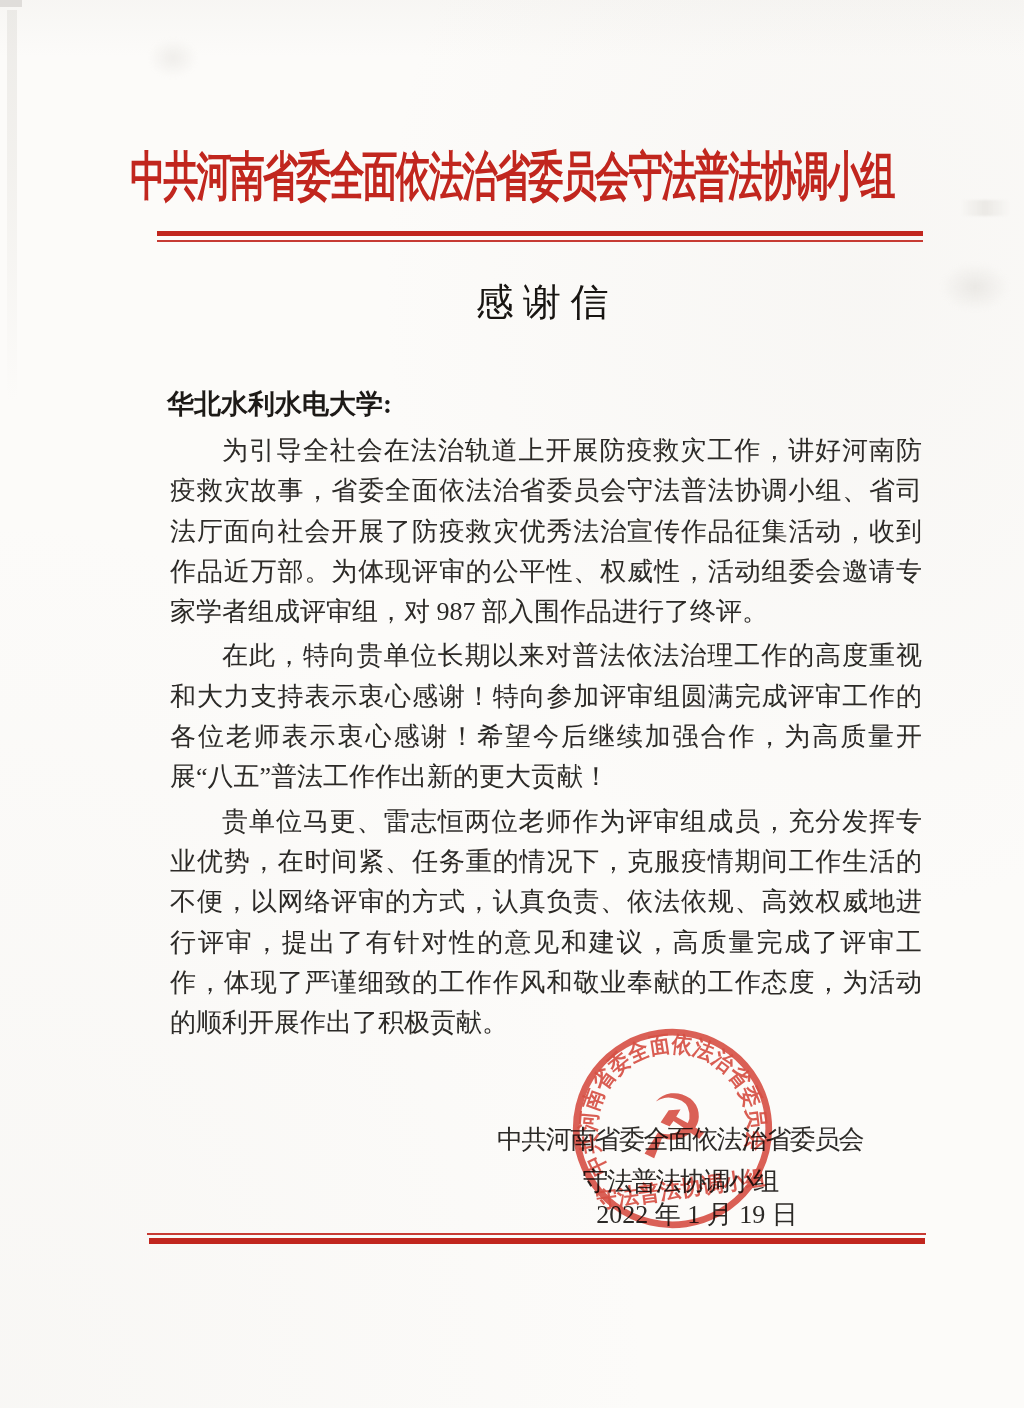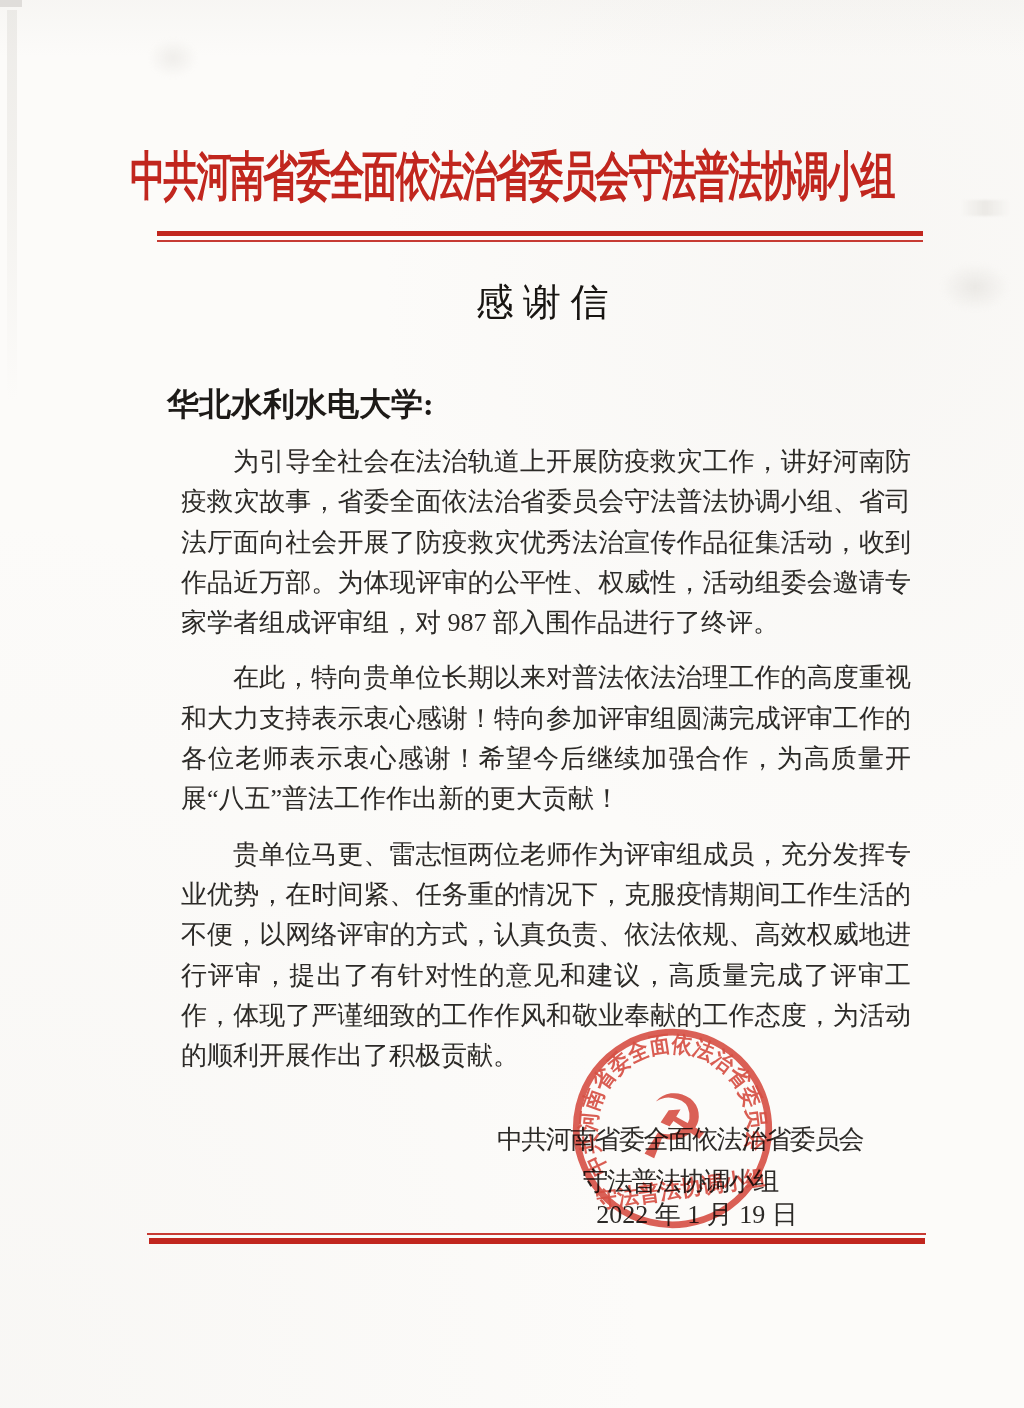--- a/index.html
+++ b/index.html
@@ -42,28 +42,28 @@
   .rule-bottom-thin{left:147px;top:1233px;width:779px;height:2px;opacity:.9;}
   .rule-bottom-thick{left:149px;top:1238px;width:776px;height:6px;}
 
   .letter-title{
     position:absolute;left:162px;top:281px;width:760px;
     text-align:center;color:#181512;font-weight:400;font-size:38px;line-height:42px;
     white-space:nowrap;
   }
   .salutation{
     position:absolute;left:167px;top:388px;
-    color:#1d1a17;font-weight:700;font-size:32px;line-height:32px;
+    color:#1d1a17;font-weight:700;font-size:27px;line-height:32px;
   }
   .letter-body{
     position:absolute;left:166px;top:427px;width:760px;
     color:#2c2a27;font-size:26px;line-height:40.3px;
     text-align:justify;word-break:break-all;
   }
-  .letter-body p{margin:15px;text-indent:2em;}
+  .letter-body p{margin:4px;text-indent:2em;}
 
   .sig-line{
     position:absolute;color:#2c2a27;font-size:26px;line-height:26px;
     text-align:center;white-space:nowrap;
   }
   .sig-org1{left:455px;top:1127px;width:450px;letter-spacing:-1.6px;}
   .sig-org2{left:455px;top:1169px;width:450px;letter-spacing:-1.6px;}
   .sig-date{left:472px;top:1202px;width:450px;}
 
   .seal{

